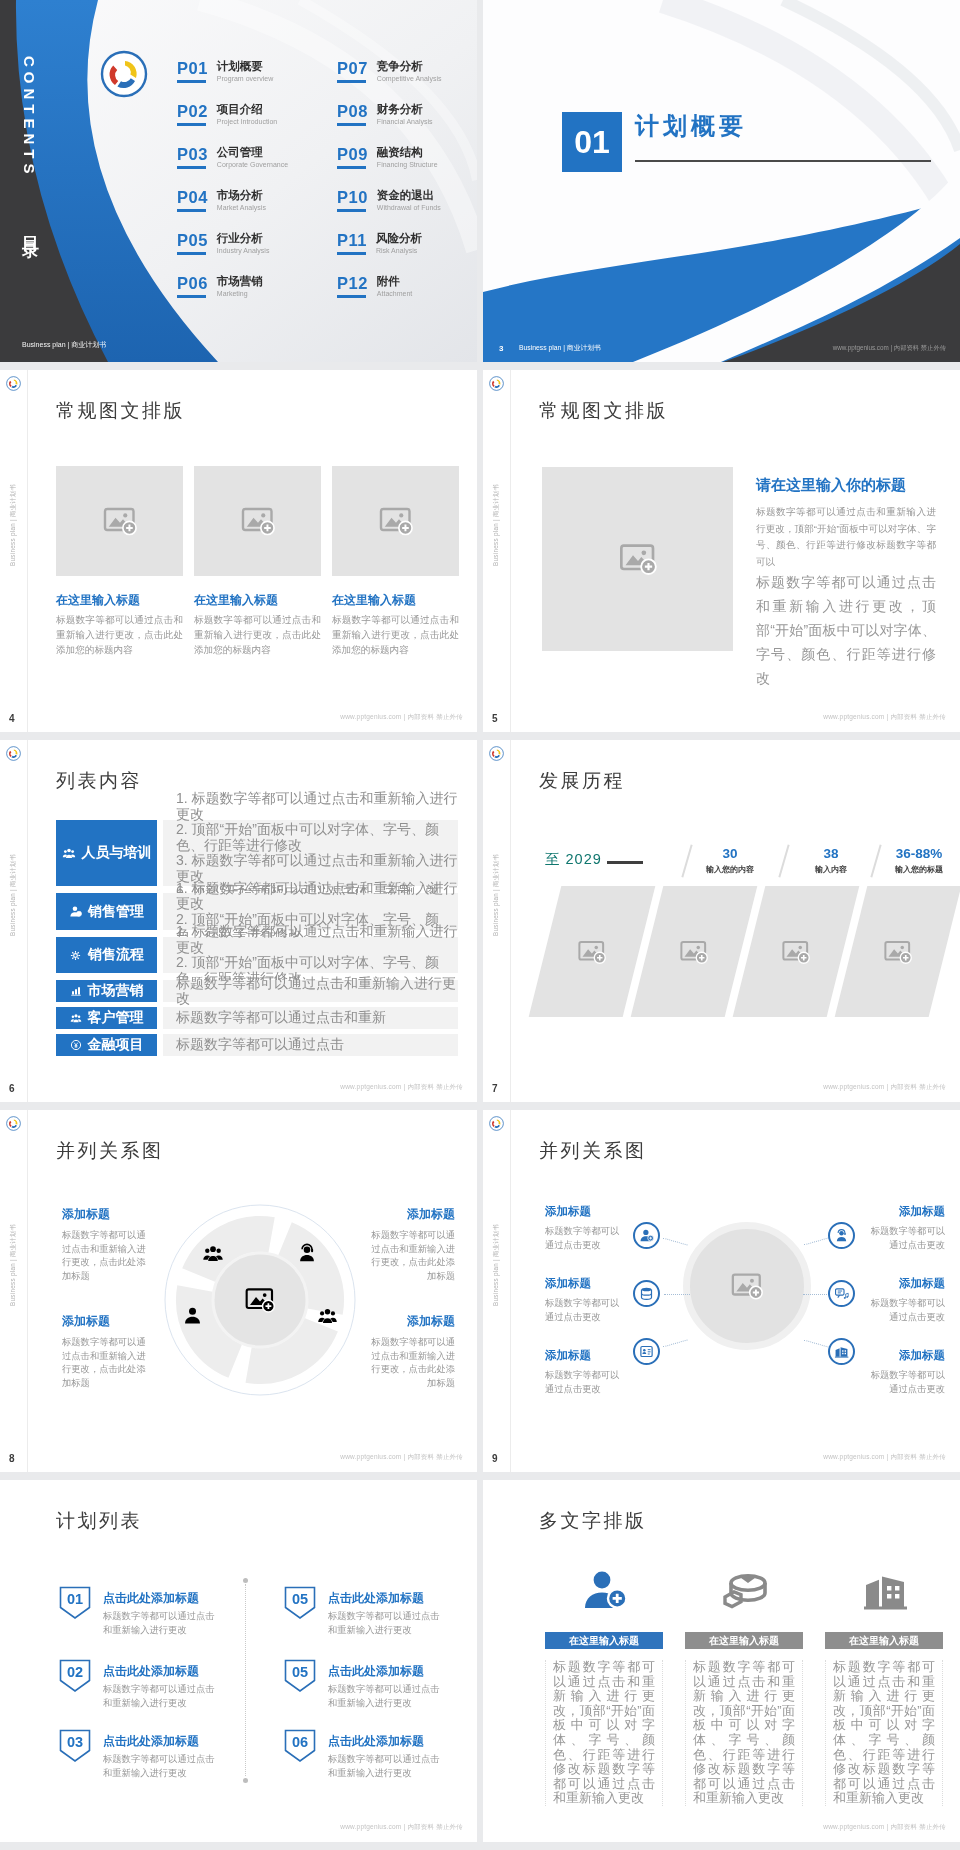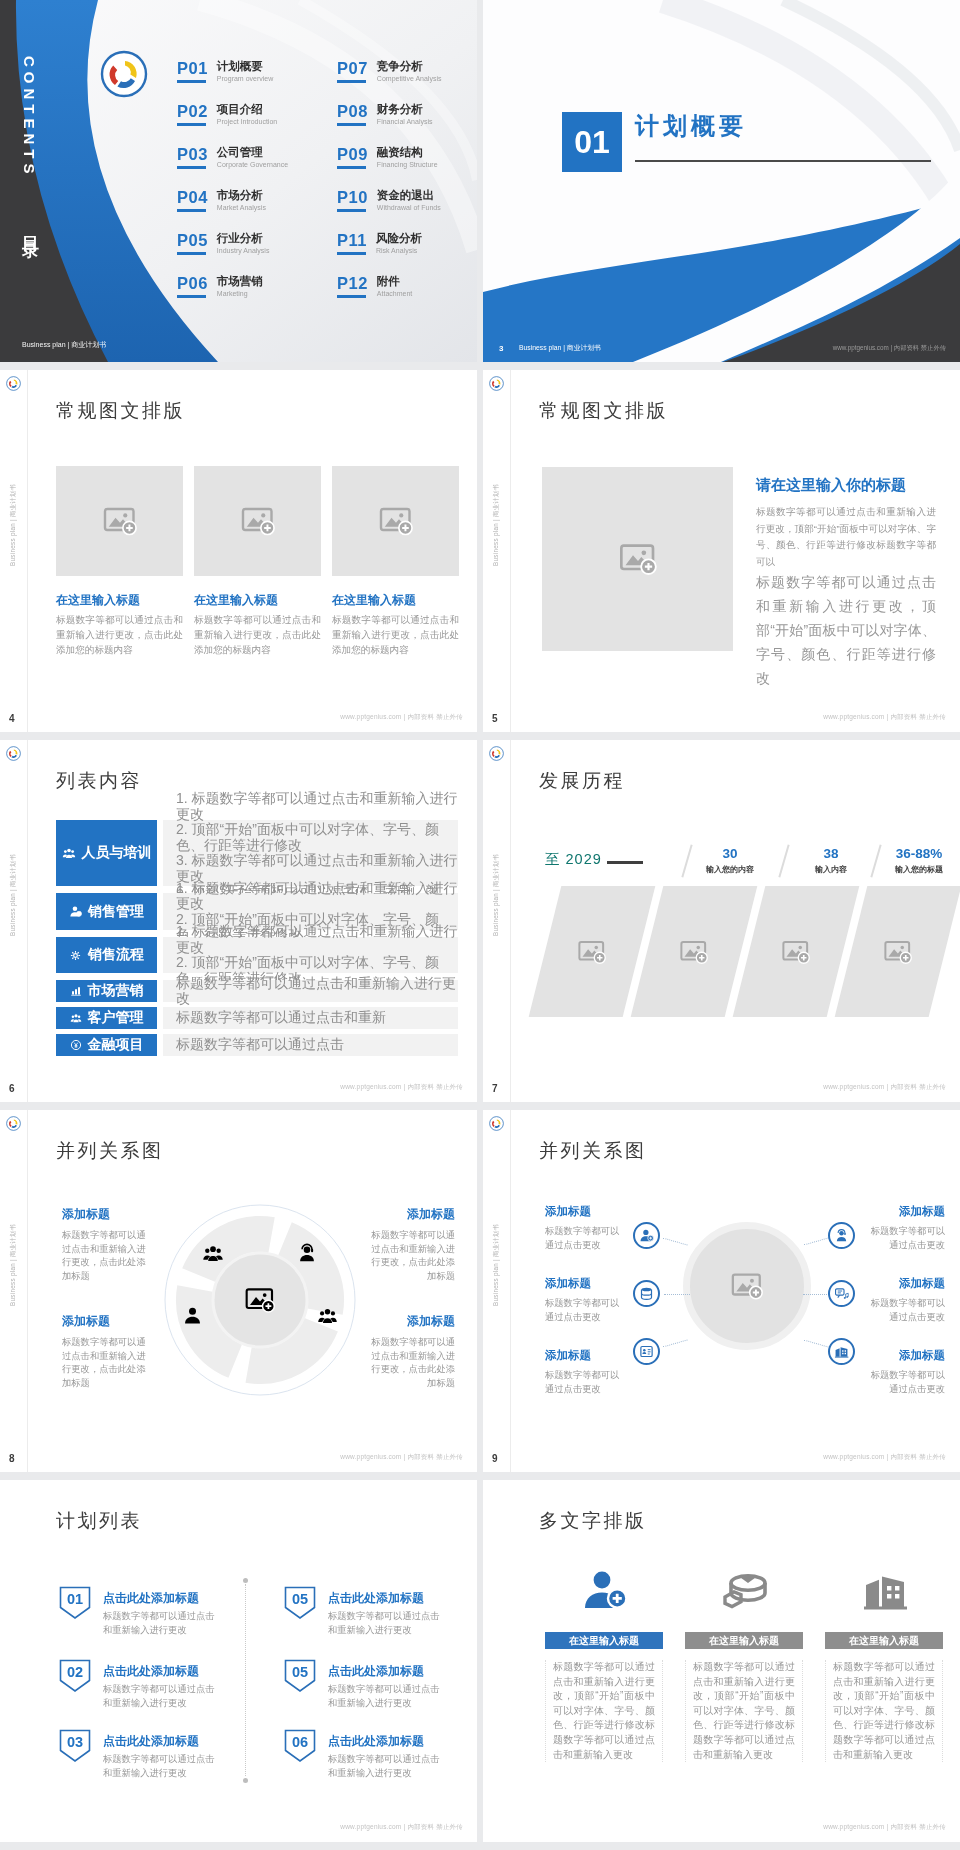--- a/index.html
+++ b/index.html
@@ -75,21 +75,21 @@
   .badge{position:absolute;width:32px;height:34px}
   .bnum{position:absolute;top:5px;left:0;width:100%;text-align:center;font-size:14.5px;font-weight:bold;color:#2273c3}
   .plan-t{position:absolute;font-size:12px}
   .plan-b{position:absolute;width:116px;font-size:9.3px;line-height:14px}
   .vdivider{position:absolute;left:245px;top:104px;height:192px;border-left:1.5px dotted #c9c9c9}
   .vdot{position:absolute;left:243px;width:5px;height:5px;border-radius:50%;background:#bdbdbd}
   
   .mt-bar{position:absolute;top:152px;width:118px;height:17px;color:#fff;font-size:10px;font-weight:bold;
           display:flex;align-items:center;justify-content:center}
   .mt-body{position:absolute;top:180px;width:118px;box-sizing:border-box;padding:0 7px;
-           font-size:10px;line-height:14.6px;text-align:justify;
+           font-size:13px;line-height:14.6px;text-align:justify;
            border-left:1px dotted #dcdcdc;border-right:1px dotted #dcdcdc}
   .mt-icon{position:absolute;top:86px}
 </style>
 </head>
 <body>
 
 <svg style="position:absolute;width:0;height:0" aria-hidden="true">
   <defs>
     <symbol id="sym-image-add" viewBox="0 0 24 24">
       <rect x="2" y="4" width="19" height="14" rx="1.5" fill="none" stroke="currentColor" stroke-width="1.6"></rect>

